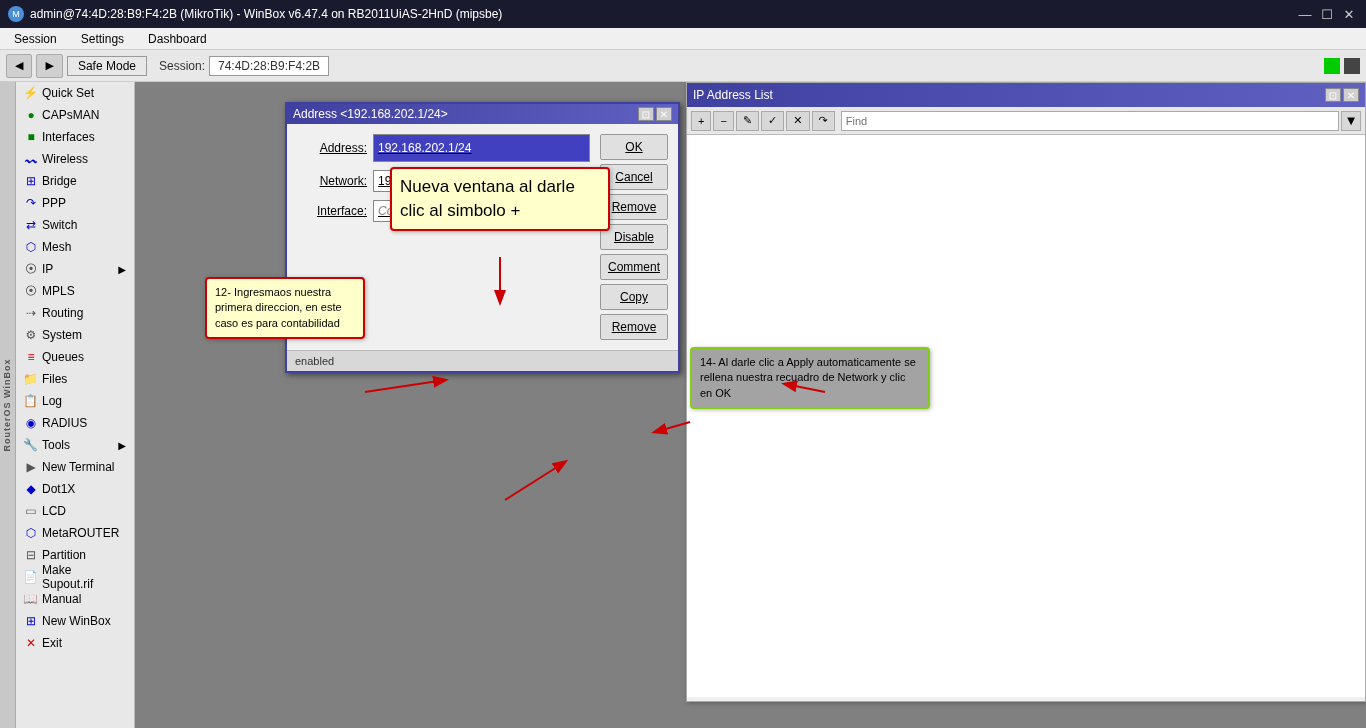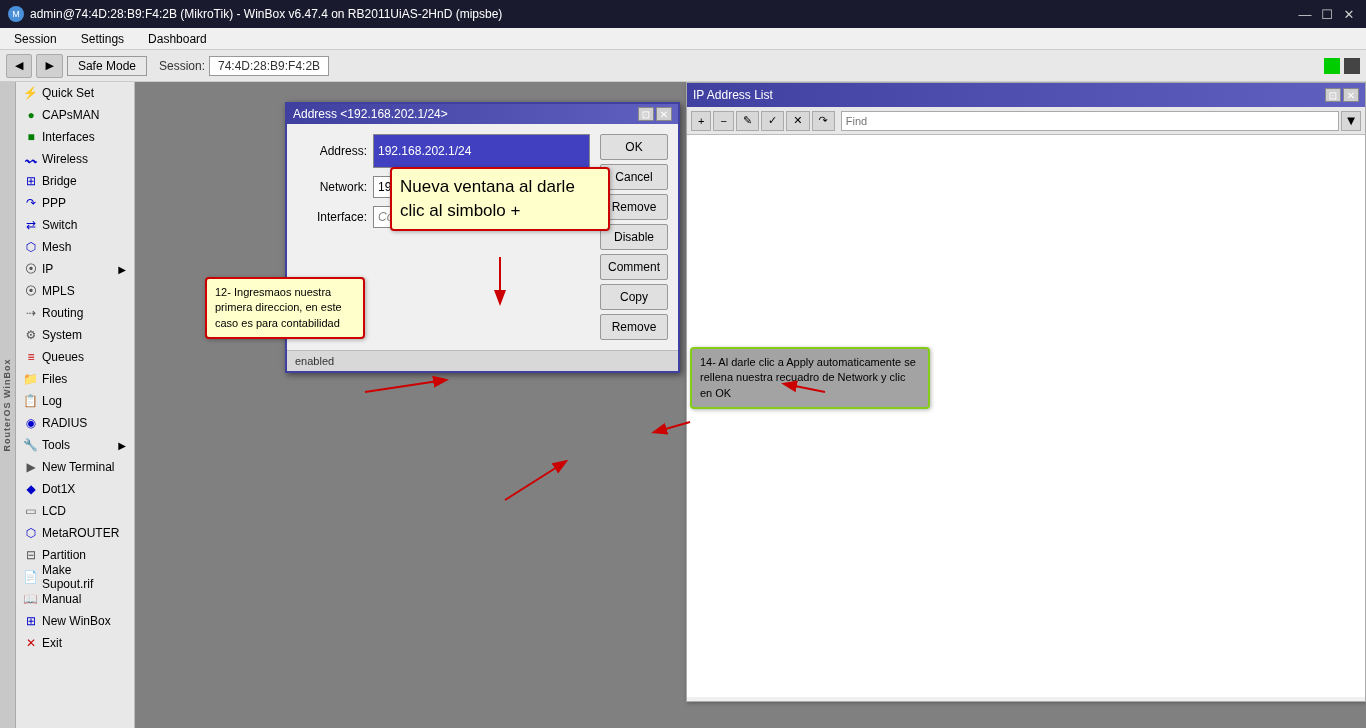--- a/index.html
+++ b/index.html
@@ -199,21 +199,21 @@
       gap: 6px;
     }
     .form-label {
       width: 70px;
       text-align: right;
       font-size: 12px;
       color: #000;
     }
     .form-input {
       flex: 1;
-      height: 34px;
+      height: 28px;
       border: 1px solid #888;
       background: #fff;
       padding: 0 4px;
       font-size: 12px;
     }
     .form-input.highlighted {
       background: #4040c0;
       color: #fff;
     }
     .form-input-with-btn {
@@ -573,21 +573,21 @@
 
     <div class="addr-window">
       <div class="window-titlebar">
         <span>Address &lt;192.168.202.1/24&gt;</span>
         <div class="window-titlebar-btns">
           <div class="win-btn">⊡</div>
           <div class="win-btn">✕</div>
         </div>
       </div>
       <div class="window-body">
-        <div style="display:flex; gap:10px;">
+        <div style="display:flex; gap:10px;text-decoration:underline;">
           <div style="flex:1;">
 
             <div class="form-row">
               <label class="form-label">Address:</label>
               <input class="form-input highlighted" value="192.168.202.1/24" style="">
             </div>
 
             <div class="form-row">
               <label class="form-label">Network:</label>
               <div class="form-input-with-btn">

